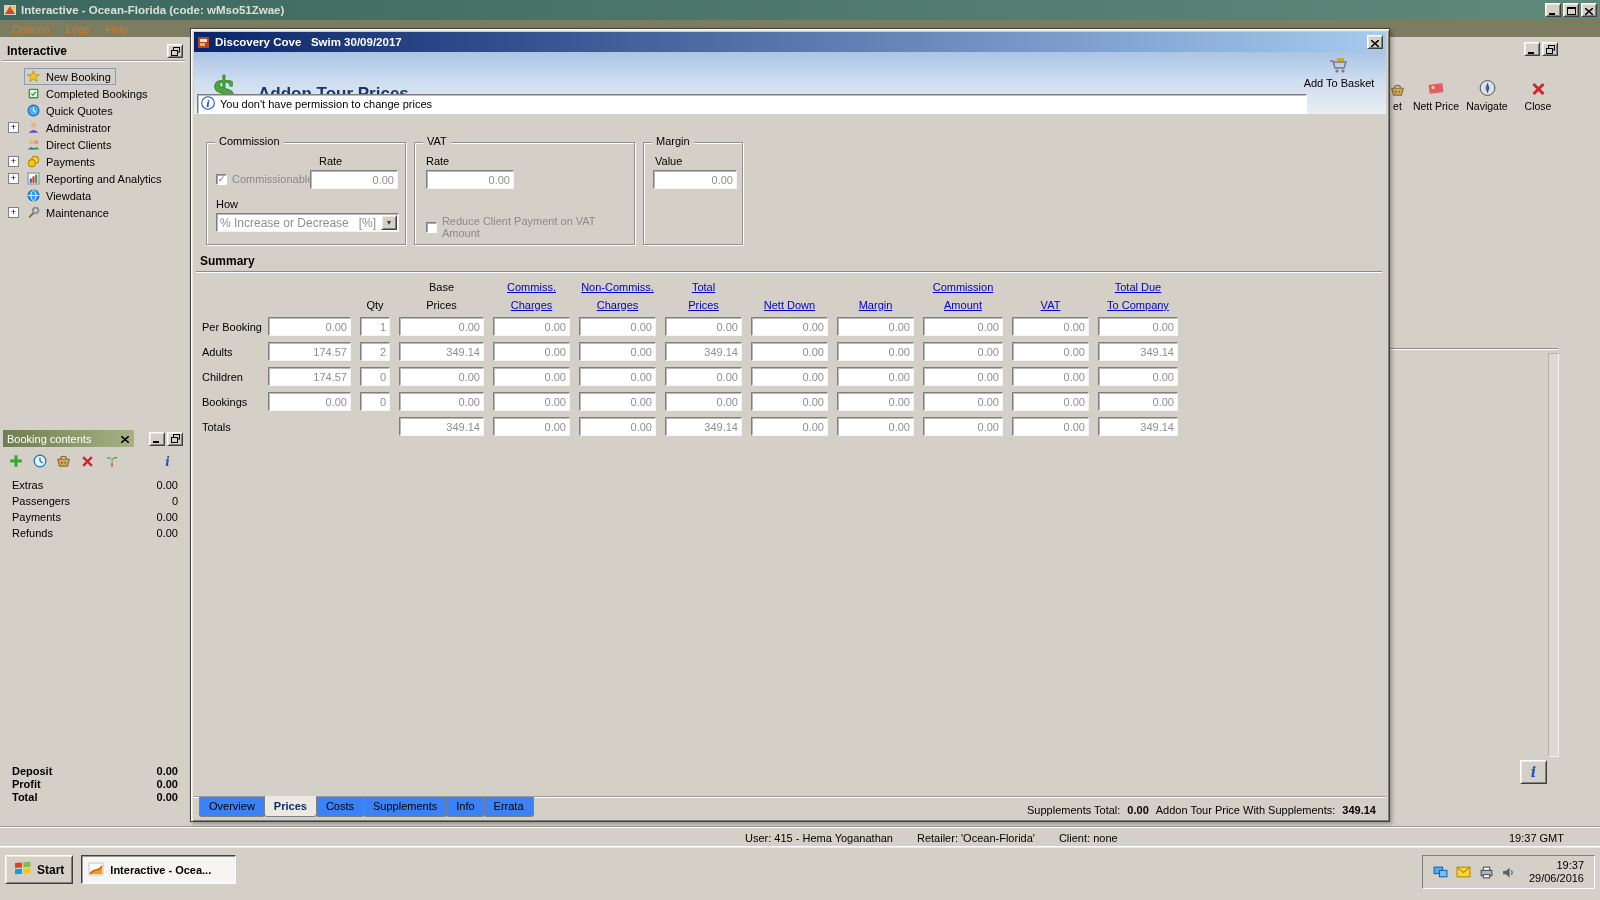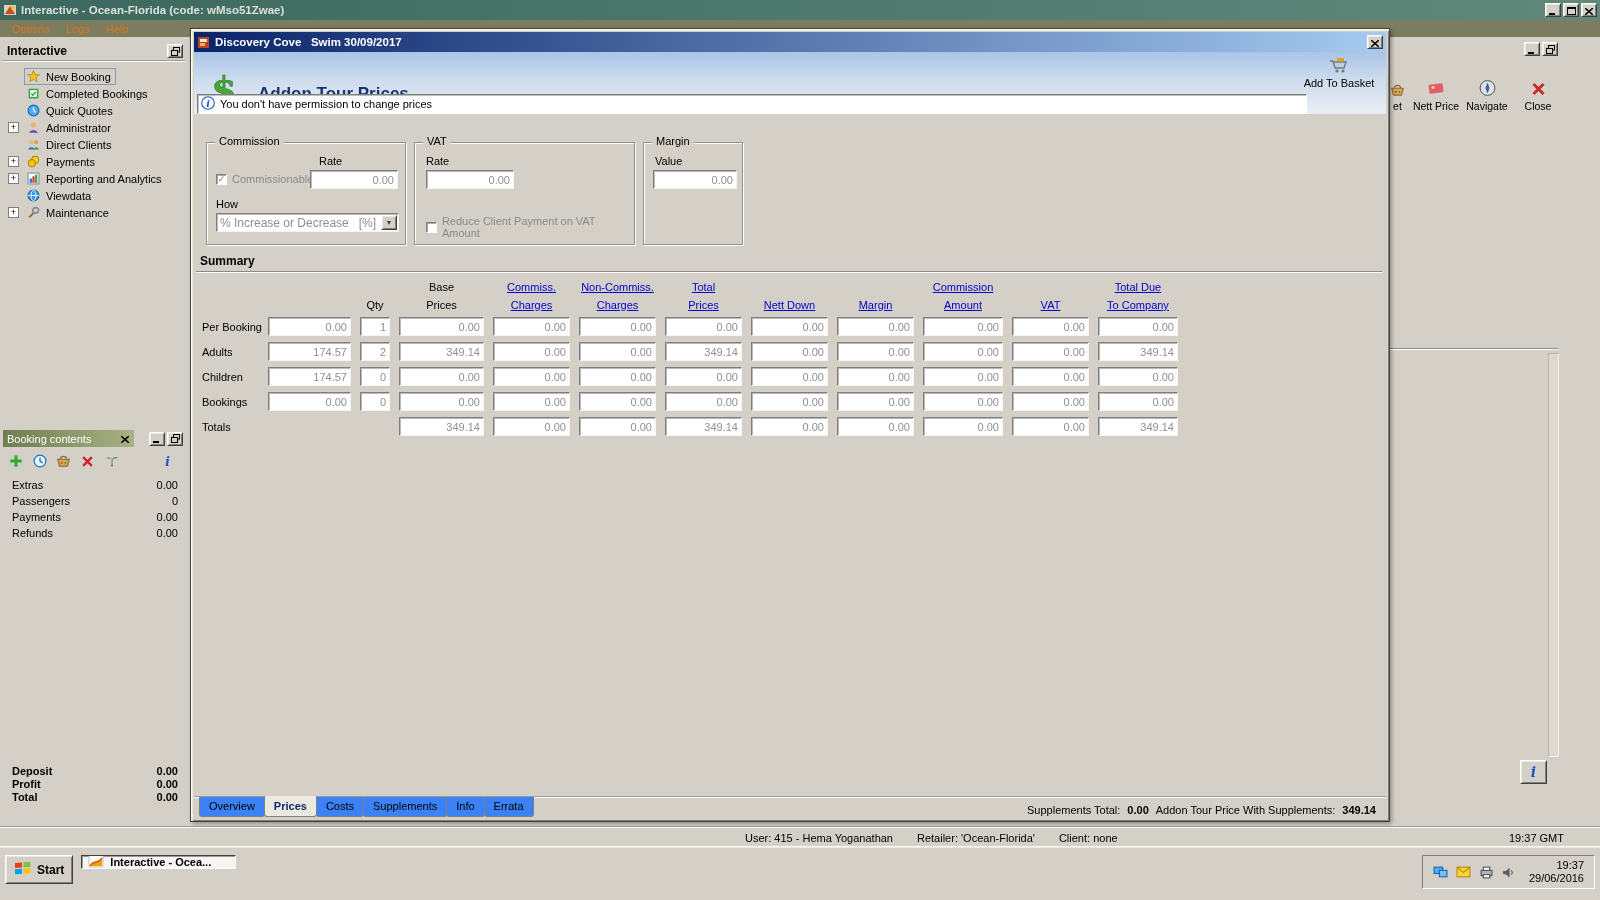--- a/index.html
+++ b/index.html
@@ -113,21 +113,21 @@
   .totals-right{margin-left:auto;display:flex;gap:7px;align-items:center;padding:3px 10px 0 0;font-size:11px;}
 
   
   .statusbar{position:absolute;left:0;top:826px;width:1600px;height:24px;border-top:1px solid #9a9a9a;box-shadow:inset 0 1px 0 #fff;}
   .sb-center{position:absolute;left:745px;top:5px;display:flex;gap:24px;white-space:nowrap;}
   .sb-time{position:absolute;right:36px;top:5px;}
   .taskbar{position:absolute;left:0;top:846px;width:1600px;height:54px;background:#d4d0c8;border-top:1px solid #fff;
     box-shadow:inset 0 1px 0 #ece9d8;display:flex;gap:8px;align-items:flex-start;padding:8px 5px 0 5px;}
   .start-btn{height:29px;display:flex;align-items:center;gap:5px;padding:0 8px;font-weight:bold;font-size:12px;background:#d4d0c8;
     border:1px solid;border-color:#fff #404040 #404040 #fff;box-shadow:inset 1px 1px 0 #ece9d8,inset -1px -1px 0 #808080;}
-  .task-btn{height:14px;width:155px;display:flex;align-items:center;gap:6px;padding:0 6px;font-size:11px;font-weight:bold;background:#f6f5f1;
+  .task-btn{height:29px;width:155px;display:flex;align-items:center;gap:6px;padding:0 6px;font-size:11px;font-weight:bold;background:#f6f5f1;
     border:1px solid;border-color:#404040 #fff #fff #404040;box-shadow:inset 1px 1px 0 #9a9a9a;white-space:nowrap;overflow:hidden;}
   .tray{margin-left:auto;height:34px;display:flex;align-items:center;gap:8px;padding:0 10px;border:1px solid;border-color:#808080 #fff #fff #808080;}
   .tray-ic{display:inline-flex;}
   .tray-clock{text-align:right;font-size:11px;line-height:13px;margin-left:6px;}
 </style>
 </head>
 <body>
 
 <div class="screen">
 

